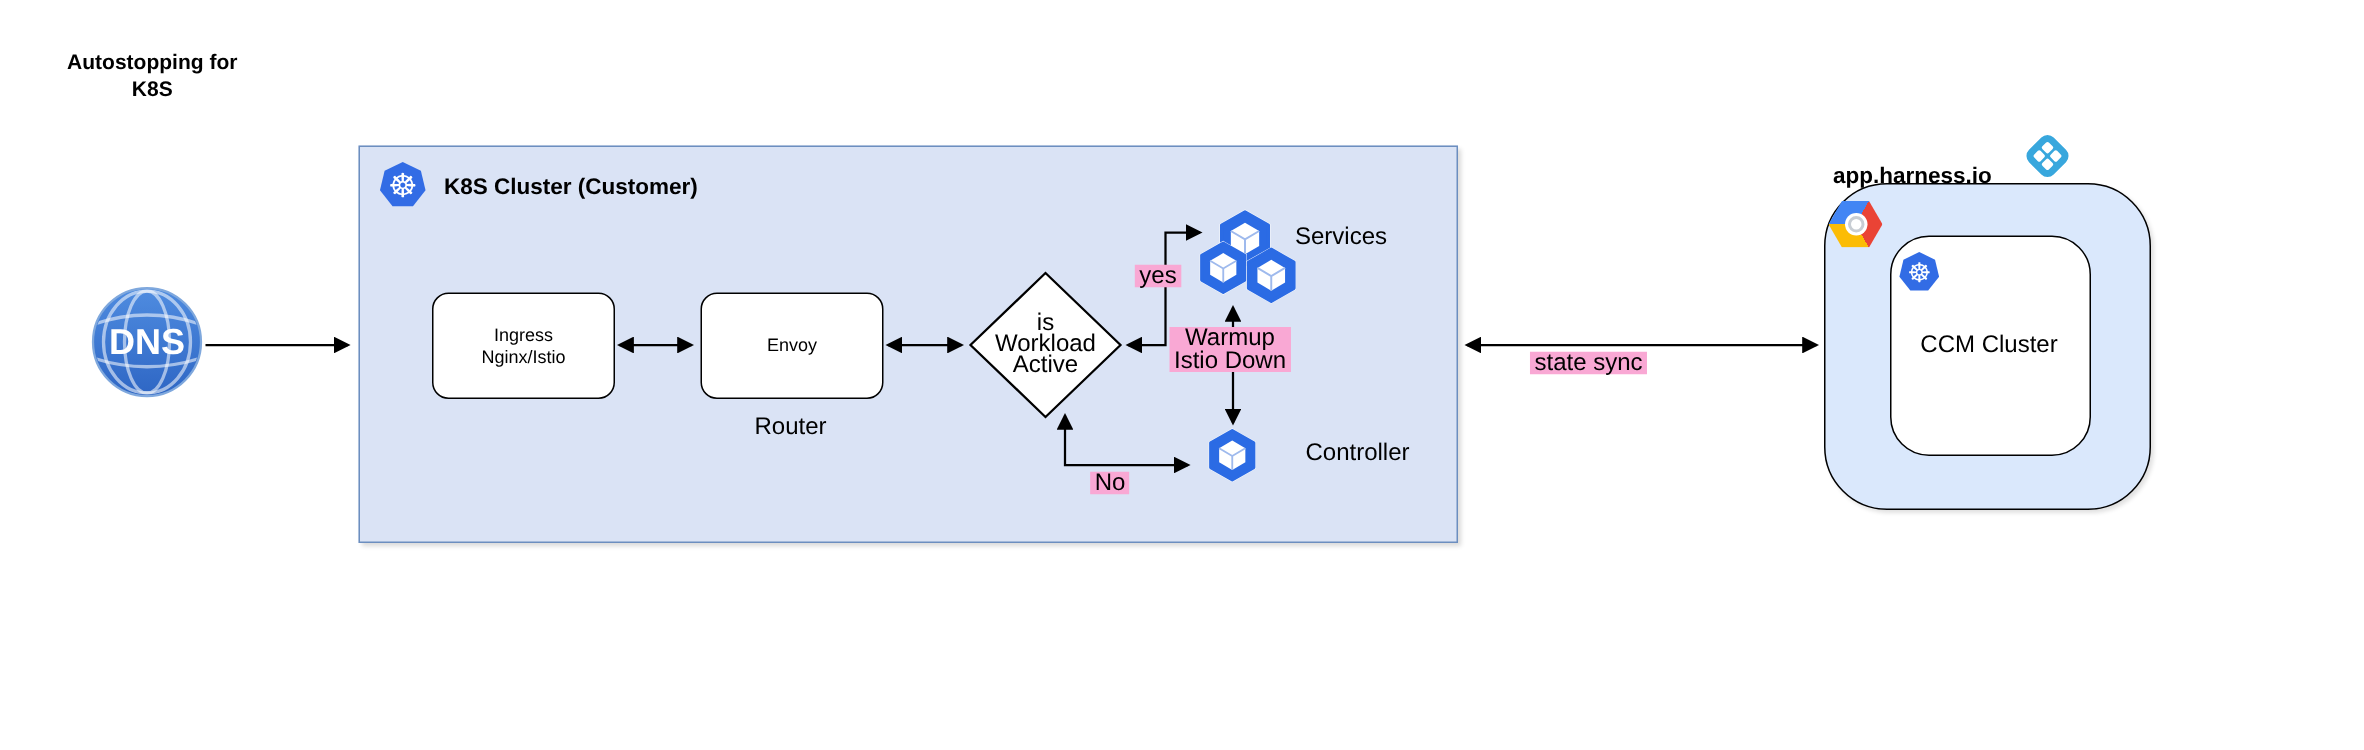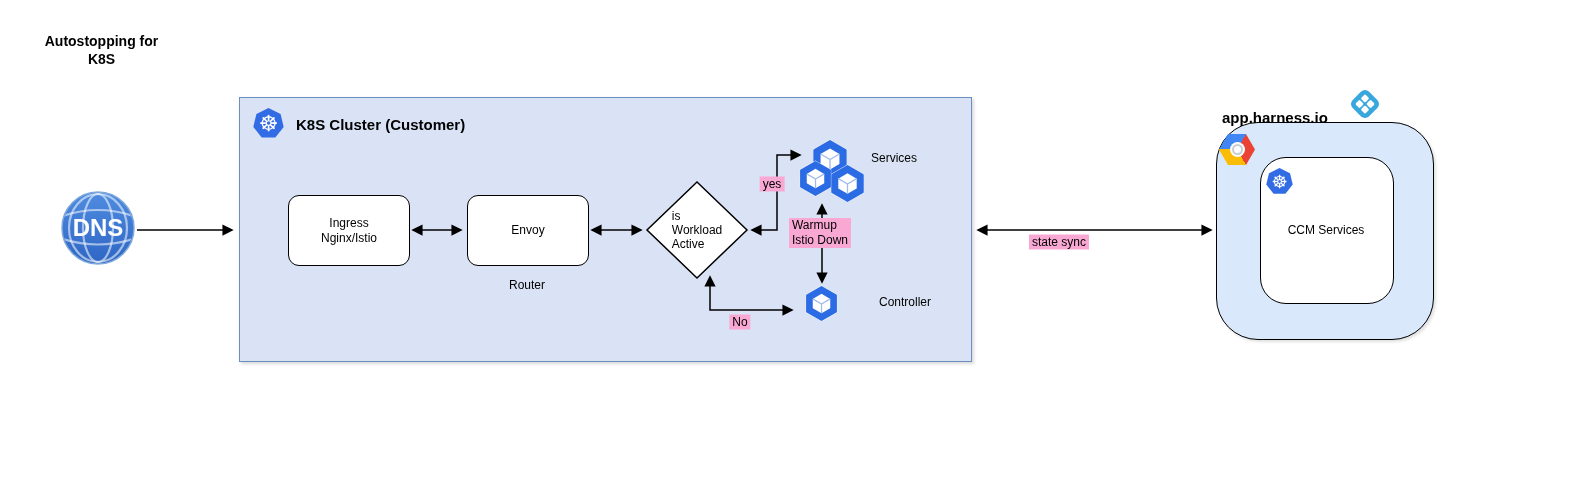--- a/index.html
+++ b/index.html
@@ -12,22 +12,22 @@
                border:1px solid #6c8ebf;box-shadow:2px 2px 3px rgba(0,0,0,.15);z-index:1;}
   .harness-box{left:1216px;top:122px;width:216px;height:216px;background:#dae8fc;
                border:1.5px solid #000;border-radius:42px;z-index:1;box-shadow:2px 2px 3px rgba(0,0,0,.12);}
   .ccm-box{left:1260px;top:157px;width:132px;height:145px;background:#fff;
            border:1.5px solid #000;border-radius:26px;z-index:2;}
   
   .node{position:absolute;background:#fff;border:1px solid #000;border-radius:11px;
         display:flex;align-items:center;justify-content:center;font-size:12px;
         line-height:15px;text-align:center;white-space:pre-line;z-index:3;}
   
-  .lbl{position:absolute;transform:translate(-50%,-50%);font-size:12px;line-height:15px;
-       text-align:left;white-space:pre-line;z-index:4;}
+  .lbl{position:absolute;transform:translate(-50%,-50%);font-size:16px;line-height:15px;
+       text-align:center;white-space:pre-line;z-index:4;}
   .lbl.bg{background:#f9a8d4;padding:0 3px;}
   .title{left:19px;top:32px;width:165px;text-align:center;font-size:14px;
          font-weight:bold;line-height:18px;white-space:pre-line;z-index:3;}
   .cluster-title{left:296px;top:110px;height:28px;display:flex;align-items:center;
                  font-size:15px;font-weight:bold;z-index:3;}
   .harness-title{left:1222px;top:94px;height:20px;display:flex;align-items:center;
                  font-size:15px;font-weight:bold;z-index:3;margin-top:13px;}
   .ccm-label{left:1326px;top:230px;}
   
   .k8s-icon{display:flex;align-items:center;justify-content:center;background:#326ce5;
@@ -147,15 +147,15 @@
 
   <div class="abs harness-box"></div>
   <div class="abs gcp-icon" style="left:1219px;top:134px;width:36px;height:31px;">
     <div class="gcp-center">
         <div class="gcp-gear"></div>
       </div>
   </div>
 
   <div class="abs ccm-box"></div>
   <div class="abs k8s-icon" style="left:1266px;top:168px;width:27px;height:27px;font-size:18px;">☸</div>
-  <div class="lbl ccm-label">CCM Services</div>
+  <div class="lbl ccm-label">CCM Cluster</div>
 
 </div>
 
 </body></html>

